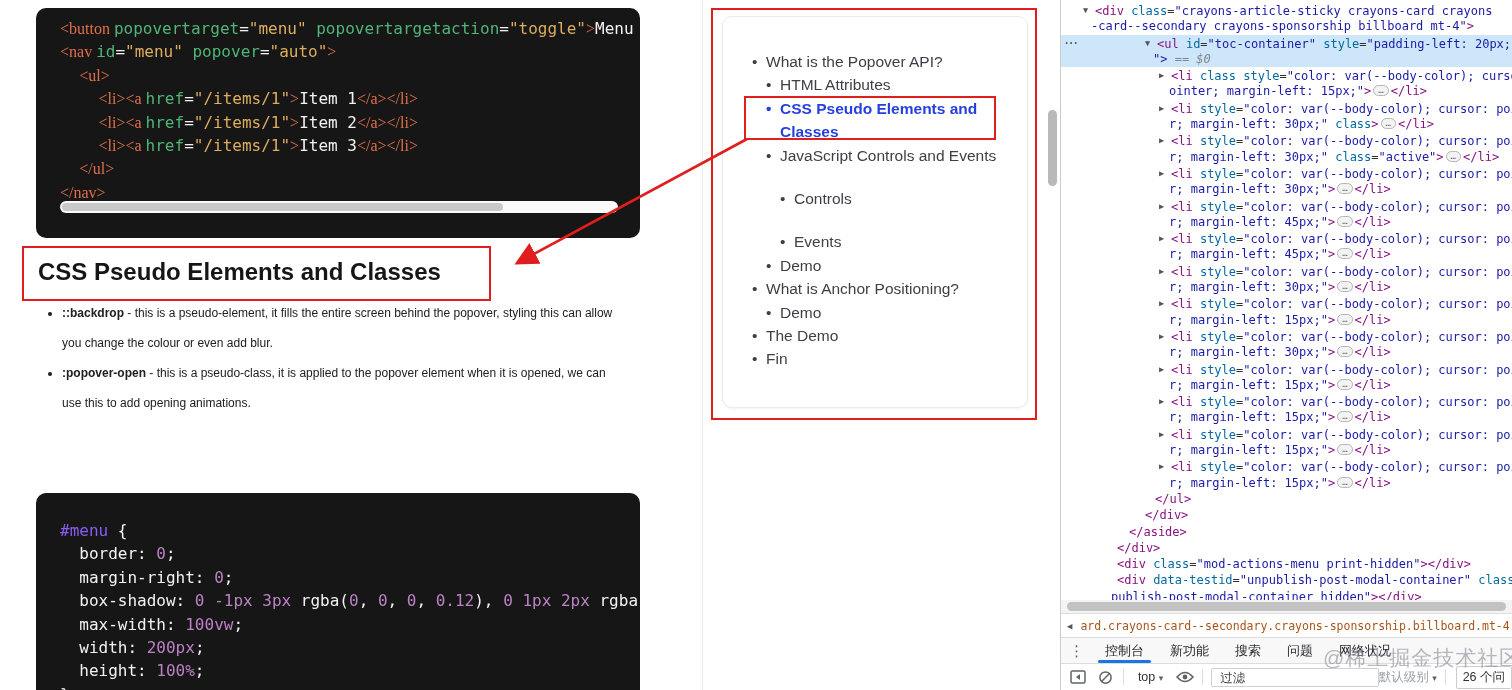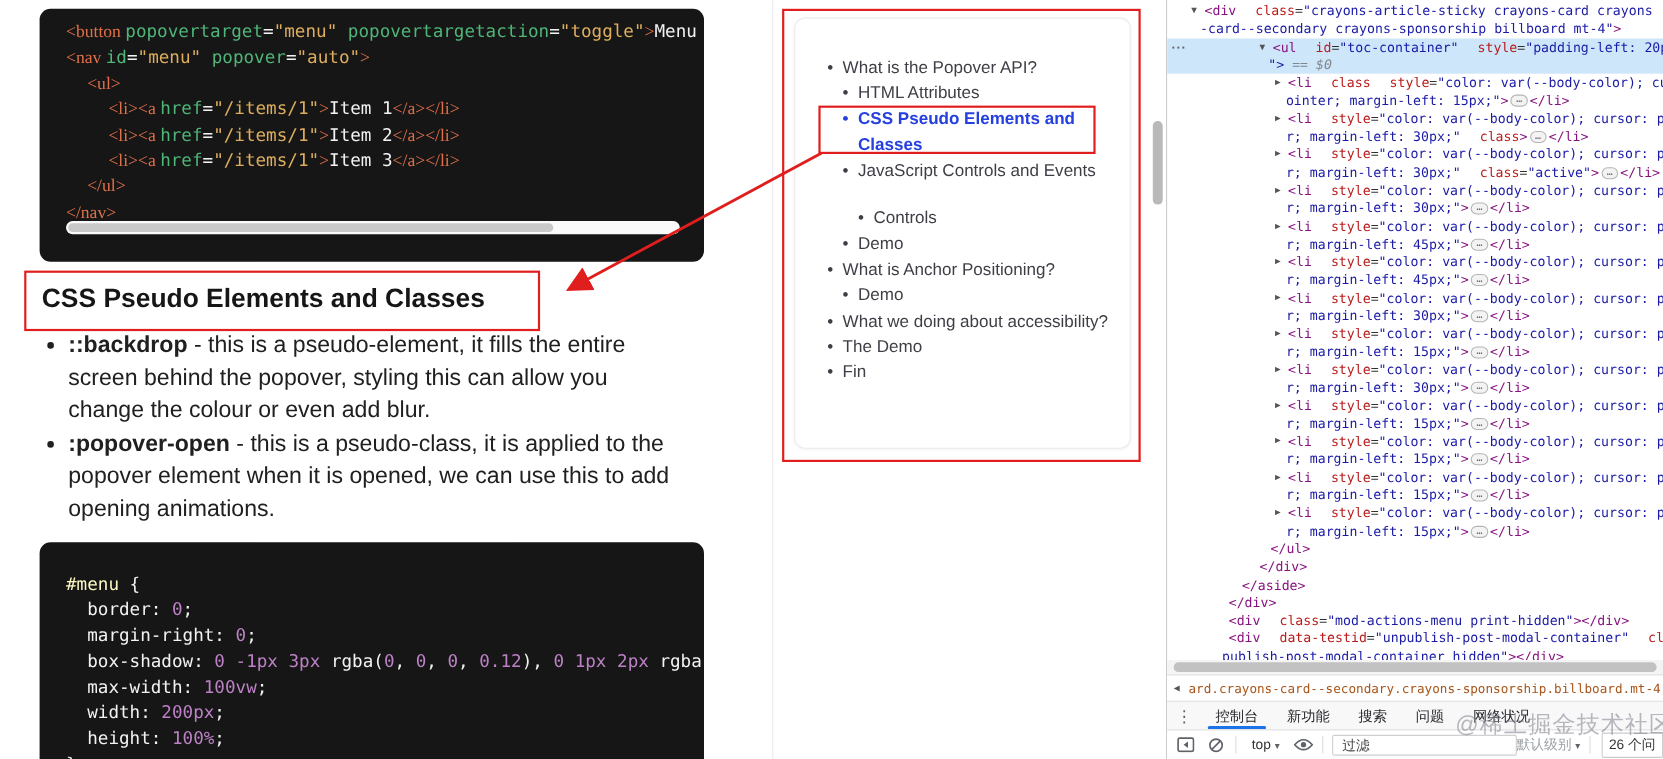--- a/index.html
+++ b/index.html
@@ -12,31 +12,31 @@
   .cb-top { top:8px; height:230px; }
   .cb-bottom { top:493px; height:197px; border-bottom-left-radius:0; border-bottom-right-radius:0; }
   .code { position:absolute; left:0; right:0; top:0; bottom:0; padding:9px 0 0 24px;
           font-family:"DejaVu Sans Mono", monospace; font-size:16px; line-height:23.4px; overflow:hidden; }
   .cb-bottom .code { padding-top:26px; }
   .code .cline { white-space:pre; height:23.4px; }
   .seg-t { color:#e0704a;font-family:Liberation Serif, serif; }
   .seg-a { color:#4fb578; }
   .seg-v { color:#deae5e; }
   .seg-p { color:#f2f2f2; }
-  .seg-s { color:#fef9c3; }
+  .seg-s { color:#8b5cf6; }
   .seg-u { color:#bd82c6; }
   .hscroll { position:absolute; left:24px; right:22px; bottom:25px; height:12px; background:#fafafa; border-radius:6px; }
   .hthumb { position:absolute; left:2px; top:2px; height:8px; width:79%; background:#c9c9c9; border-radius:4px; }
 
   .redbox { position:absolute; border:2.5px solid #e01e1e; z-index:6; pointer-events:none; }
   .heading-box { left:22px; top:246px; width:469px; height:55px; }
   .heading { position:absolute; left:38px; top:258px; font-size:24px; font-weight:700; color:#161616; z-index:2; }
 
   .bullets { position:absolute; left:36px; top:299px; width:590px; list-style:disc; padding-left:26px;
-             font-size:21px; line-height:29.6px; color:#202020; }
+             font-size:12px; line-height:29.6px; color:#202020; }
   .bullets li { width:560px; margin-bottom:1px; }
   .bullets b { font-weight:700; }
 
   
   .col-divider { position:absolute; left:702px; top:0; width:1px; height:690px; background:#ececec; }
   .toc-card { position:absolute; left:722px; top:16px; width:306px; height:392px; background:#fff;
               border:1px solid #ececec; border-radius:10px; box-shadow:0 1px 3px rgba(0,0,0,.05); }
   .toc { position:absolute; left:28px; top:33px; width:270px; list-style:none;
          font-size:15.5px; line-height:23.4px; color:#3e3e46; }
   .toc li { position:relative; padding-left:15px; }
@@ -49,21 +49,21 @@
   .arrow { position:absolute; left:0; top:0; z-index:7; pointer-events:none; }
   .page-scrollbar { position:absolute; left:1048px; top:110px; width:9px; height:76px; background:#b9b9b9; border-radius:5px; }
 
   
   .devtools { position:absolute; left:1060px; top:0; width:452px; height:690px; background:#fff; border-left:1px solid #ccc; }
   .dt-tree { position:absolute; left:0; top:0; right:0; height:600px; overflow:hidden; padding-top:2px;
              font-family:"DejaVu Sans Mono", monospace; font-size:12px; line-height:16.3px; }
   .dt-tree .cline { white-space:pre; height:16.3px; }
   .dt-tree .cline.hl { background:#cde6fa; }
   .seg-dt { color:#881280; }
-  .seg-da { color:#b91c1c;margin-left:10px; }
+  .seg-da { color:#0369a1; }
   .seg-dv { color:#1a1aa6; }
   .seg-dp { color:#303030; }
   .seg-dw { display:inline-block; width:12px; color:#555; font-size:8.5px; vertical-align:2px; }
   .seg-dg { color:#80868b; }
   .seg-di { color:#80868b; font-style:italic; }
   .seg-pill { display:inline-block; border:1px solid #b5b5b5; background:#f3f3f3; color:#666; border-radius:7px;
               font-size:9px; line-height:9px; padding:0 4px; margin:0 2px; vertical-align:2px; }
   .dt-gutter-dots { position:absolute; left:4px; top:36px; color:#5f6368; font-size:12px; font-weight:bold; letter-spacing:.5px; z-index:2; }
   .dt-hscroll { position:absolute; left:0; right:0; top:600px; height:13px; background:#f4f4f4; }
   .dt-hthumb { position:absolute; left:6px; right:6px; top:2px; height:9px; background:#c2c2c2; border-radius:5px; }
@@ -133,24 +133,24 @@
   </div>
 
   <div class="col-divider"></div>
   <div class="toc-card">
     <ul class="toc">
         <li class="lv1">What is the Popover API?</li>
         <li class="lv2">HTML Attributes</li>
         <li class="lv2 active">CSS Pseudo Elements and Classes</li>
         <li class="lv2">JavaScript Controls and Events</li>
         <li class="lv3">Controls</li>
+        <li class="lv3">Events</li>
         <li class="lv2">Demo</li>
         <li class="lv1">What is Anchor Positioning?</li>
         <li class="lv2">Demo</li>
-        <li class="lv1">What we doing about accessibility?</li>
         <li class="lv1">The Demo</li>
         <li class="lv1">Fin</li>
       </ul>
   </div>
   <div class="redbox toc-outer-box"></div>
   <div class="redbox toc-inner-box"></div>
 
   <svg class="arrow" width="1512" height="690" viewBox="0 0 1512 690">
     <defs>
       <marker id="ah" markerWidth="10" markerHeight="9" refX="7" refY="4.5" orient="auto">

